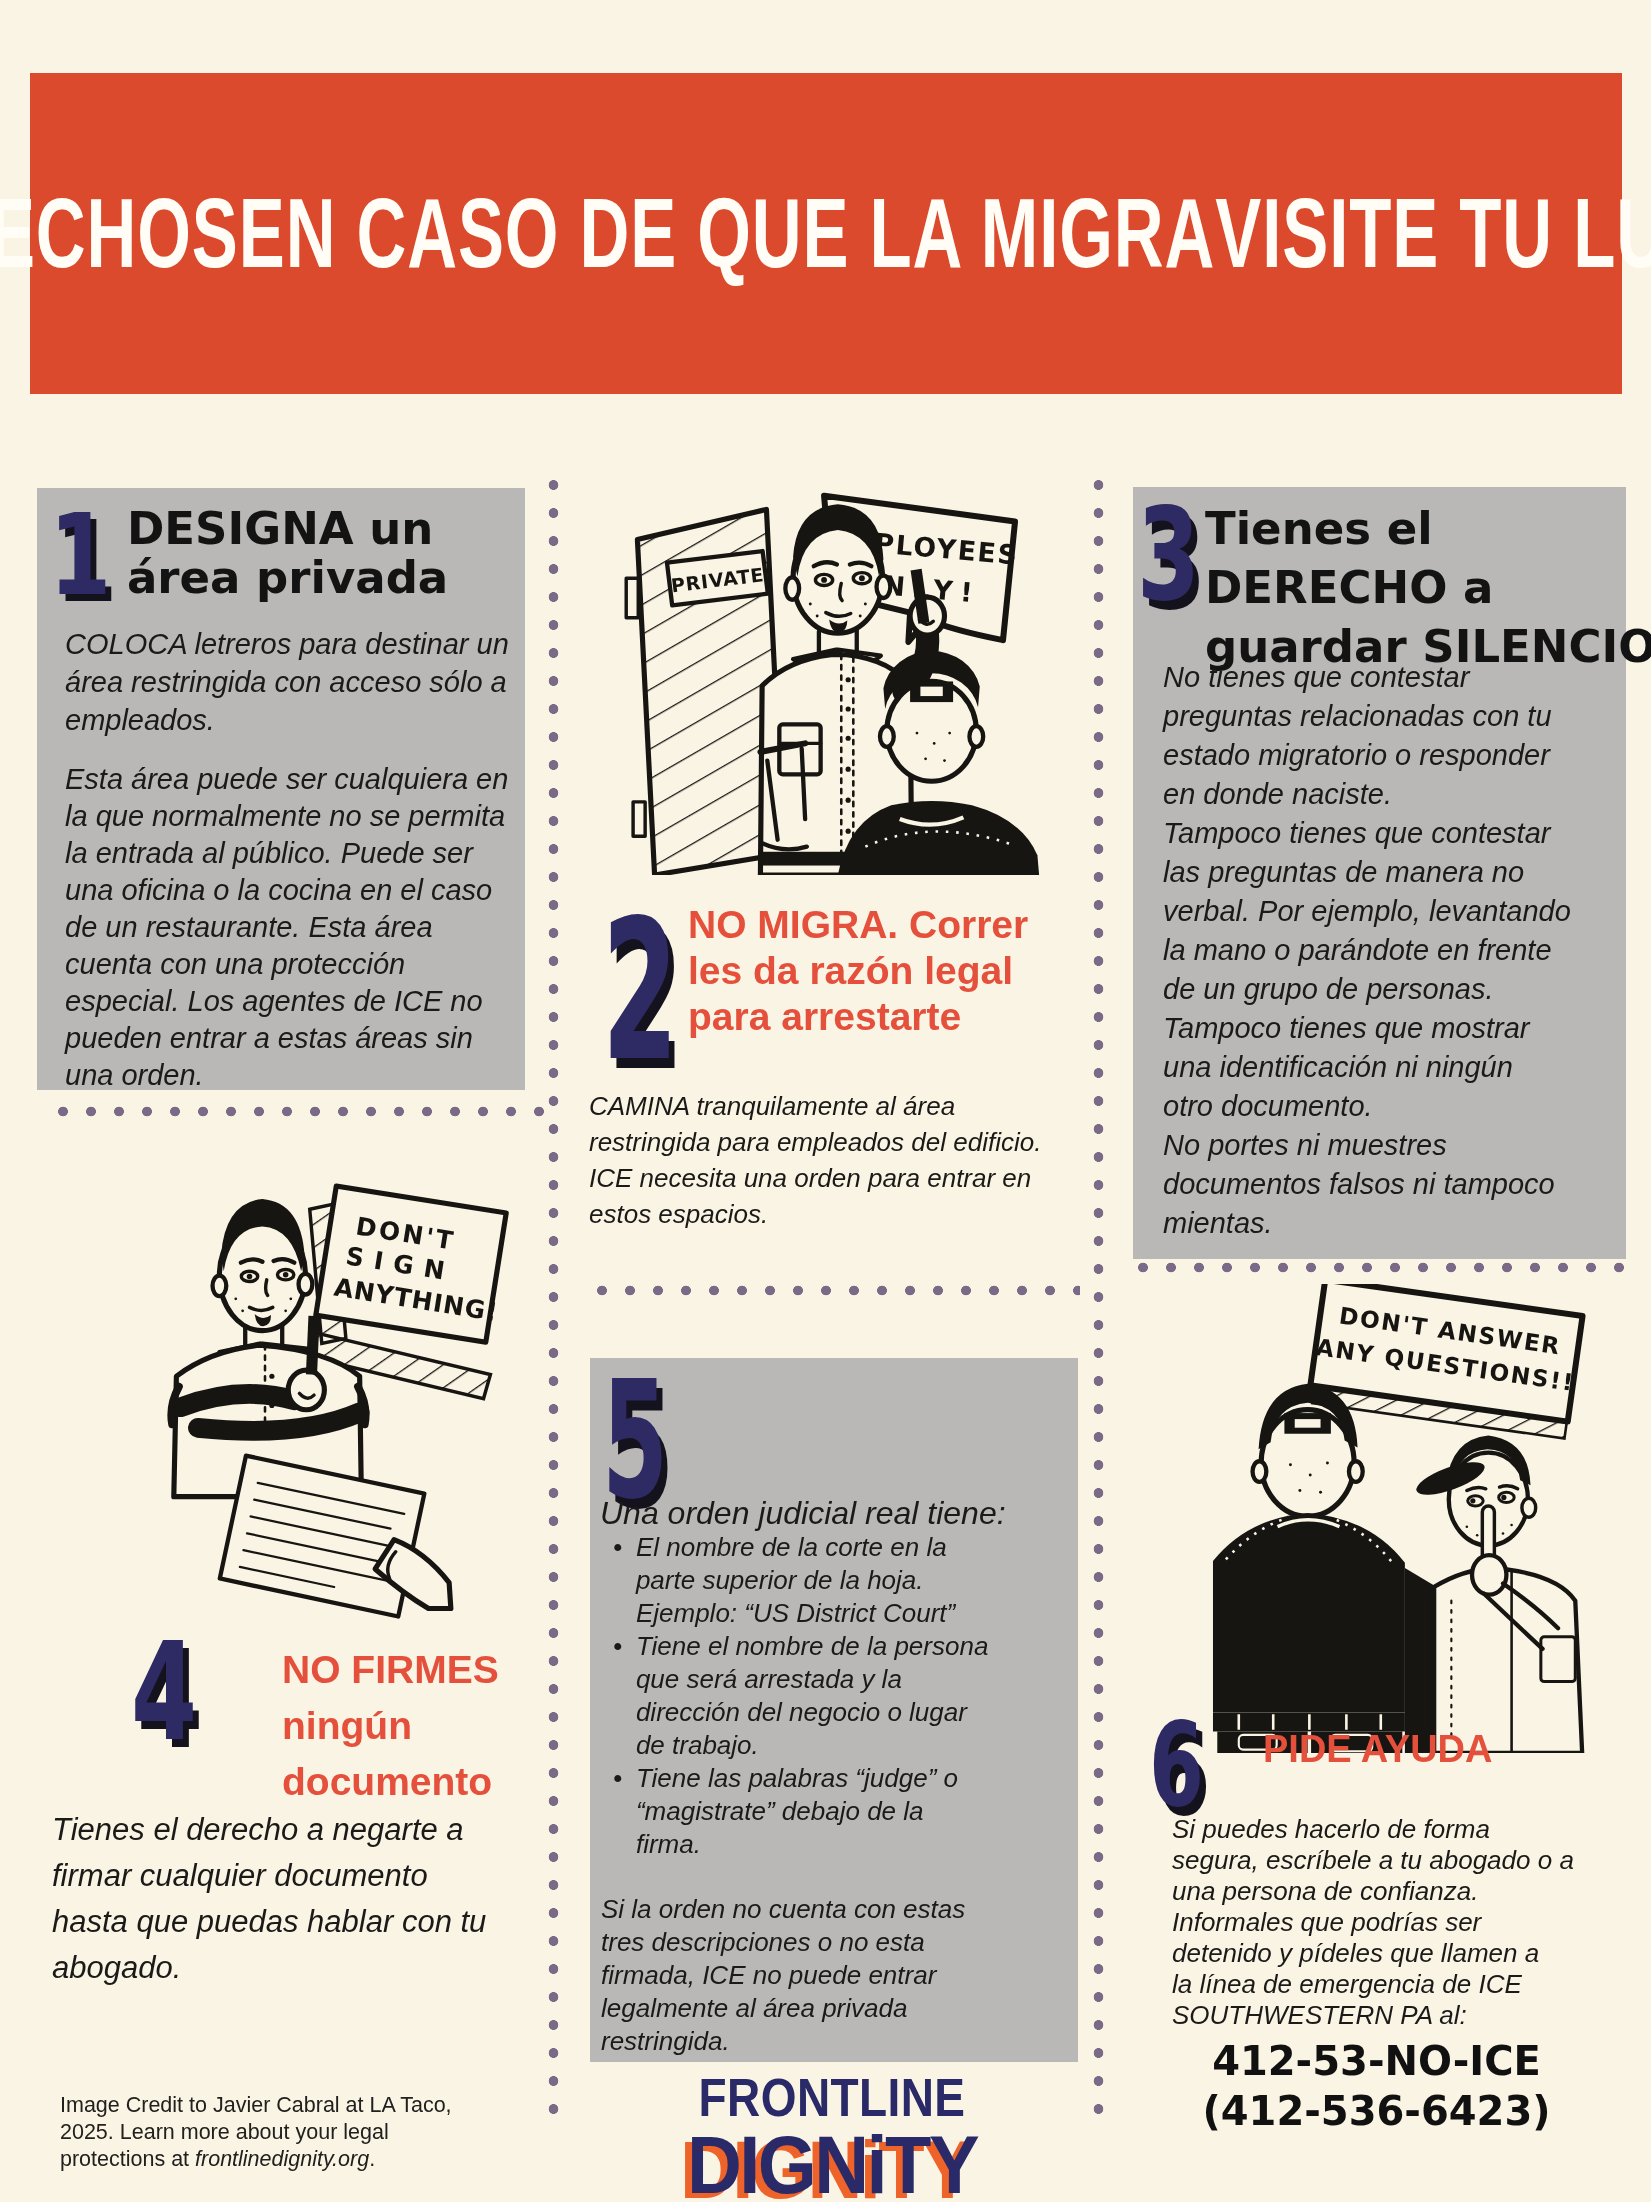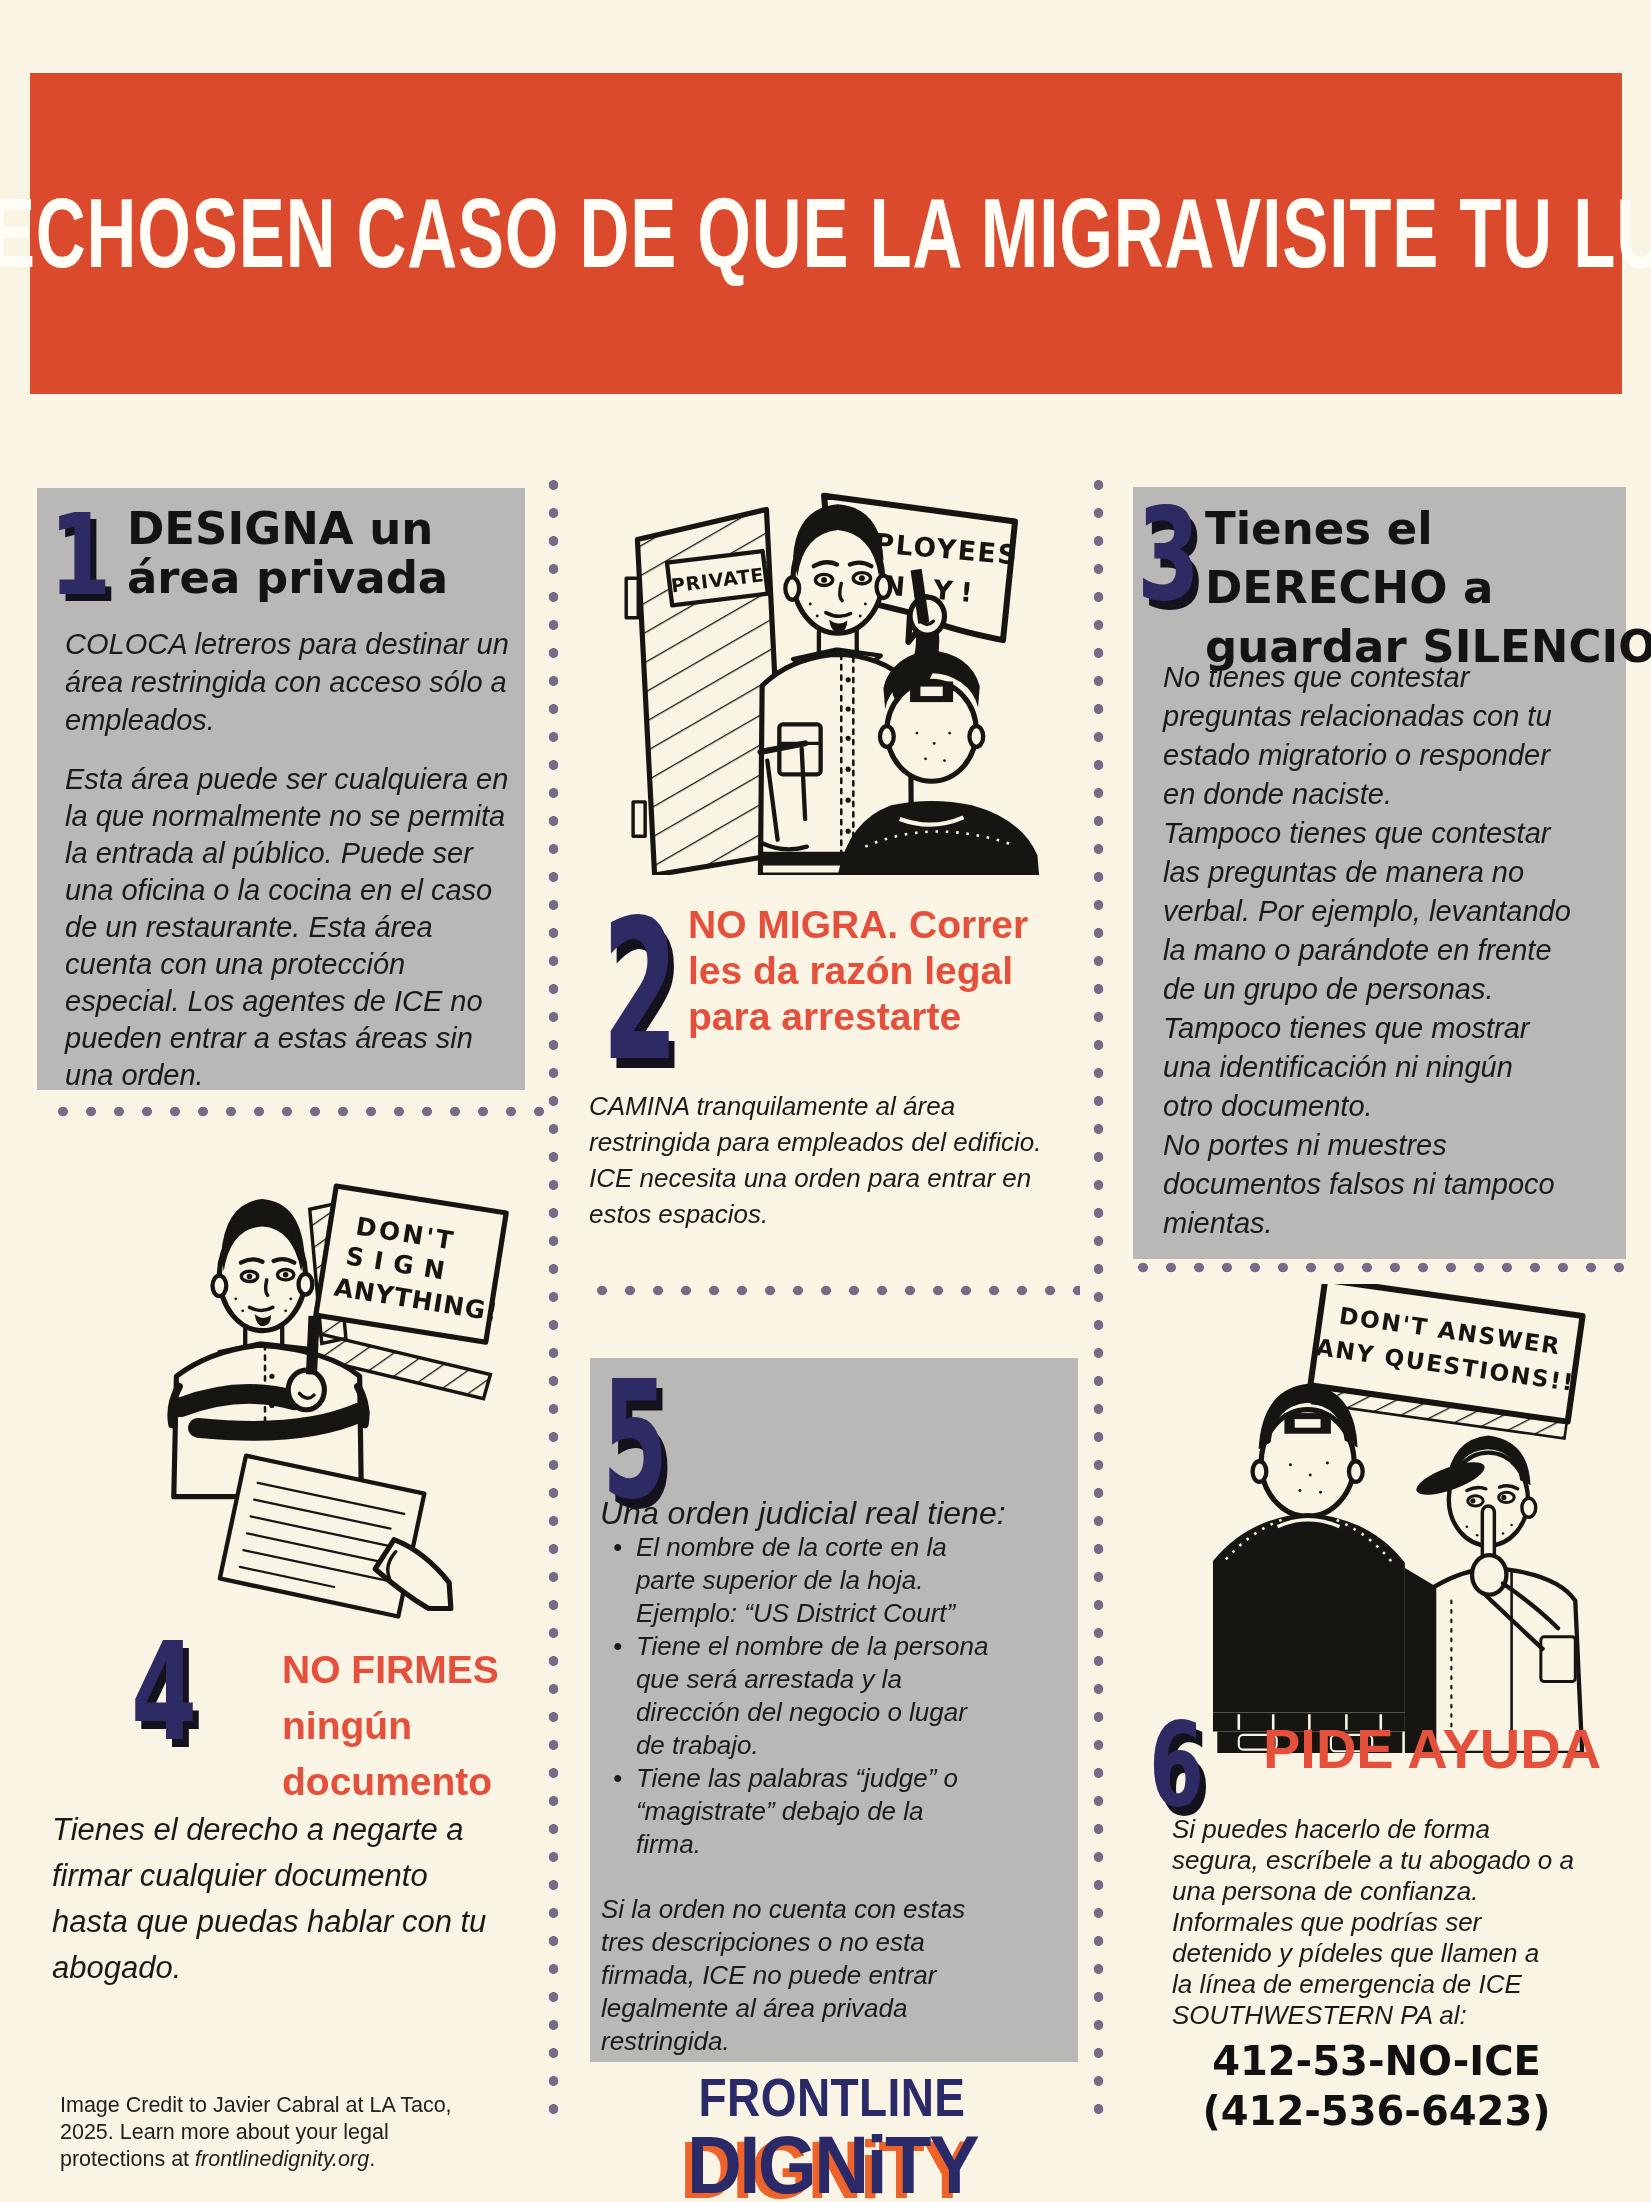--- a/index.html
+++ b/index.html
@@ -38,21 +38,21 @@
 
   
   .title{position:absolute;font-weight:bold;white-space:nowrap;}
   .title div{white-space:nowrap;}
   #s1-title{left:127px;top:504px;font-size:45px;line-height:49px;color:#131313;font-family:"DejaVu Sans",sans-serif;font-weight:bold;}
   #s3-title{left:1205px;top:499px;font-size:45px;line-height:59px;color:#131313;font-family:"DejaVu Sans",sans-serif;}
   #s5-title{left:681px;top:1377px;font-size:35px;line-height:42px;color:#33306B;}
   .red-title{color:#E4503B;}
   #s2-title{left:688px;top:902px;font-size:39px;line-height:46px;}
   #s4-title{left:282px;top:1642px;font-size:39px;line-height:56px;}
-  #s6-title{left:1263px;top:1726px;font-size:56px;line-height:46px;}
+  #s6-title{left:1263px;top:1726px;font-size:38px;line-height:46px;}
 
   
   .body{position:absolute;color:#1b1a18;font-style:italic;}
   .body div{white-space:nowrap;}
   #s1-body1{left:65px;top:625px;font-size:29px;line-height:38px;}
   #s1-body2{left:65px;top:761px;font-size:29px;line-height:37px;}
   #s2-body{left:589px;top:1088px;font-size:26px;line-height:36px;}
   #s3-body{left:1163px;top:658px;font-size:29px;line-height:39px;}
   #s4-body{left:52px;top:1807px;font-size:31px;line-height:46px;}
   #s5-intro{left:600px;top:1497px;font-size:32px;line-height:33px;}

